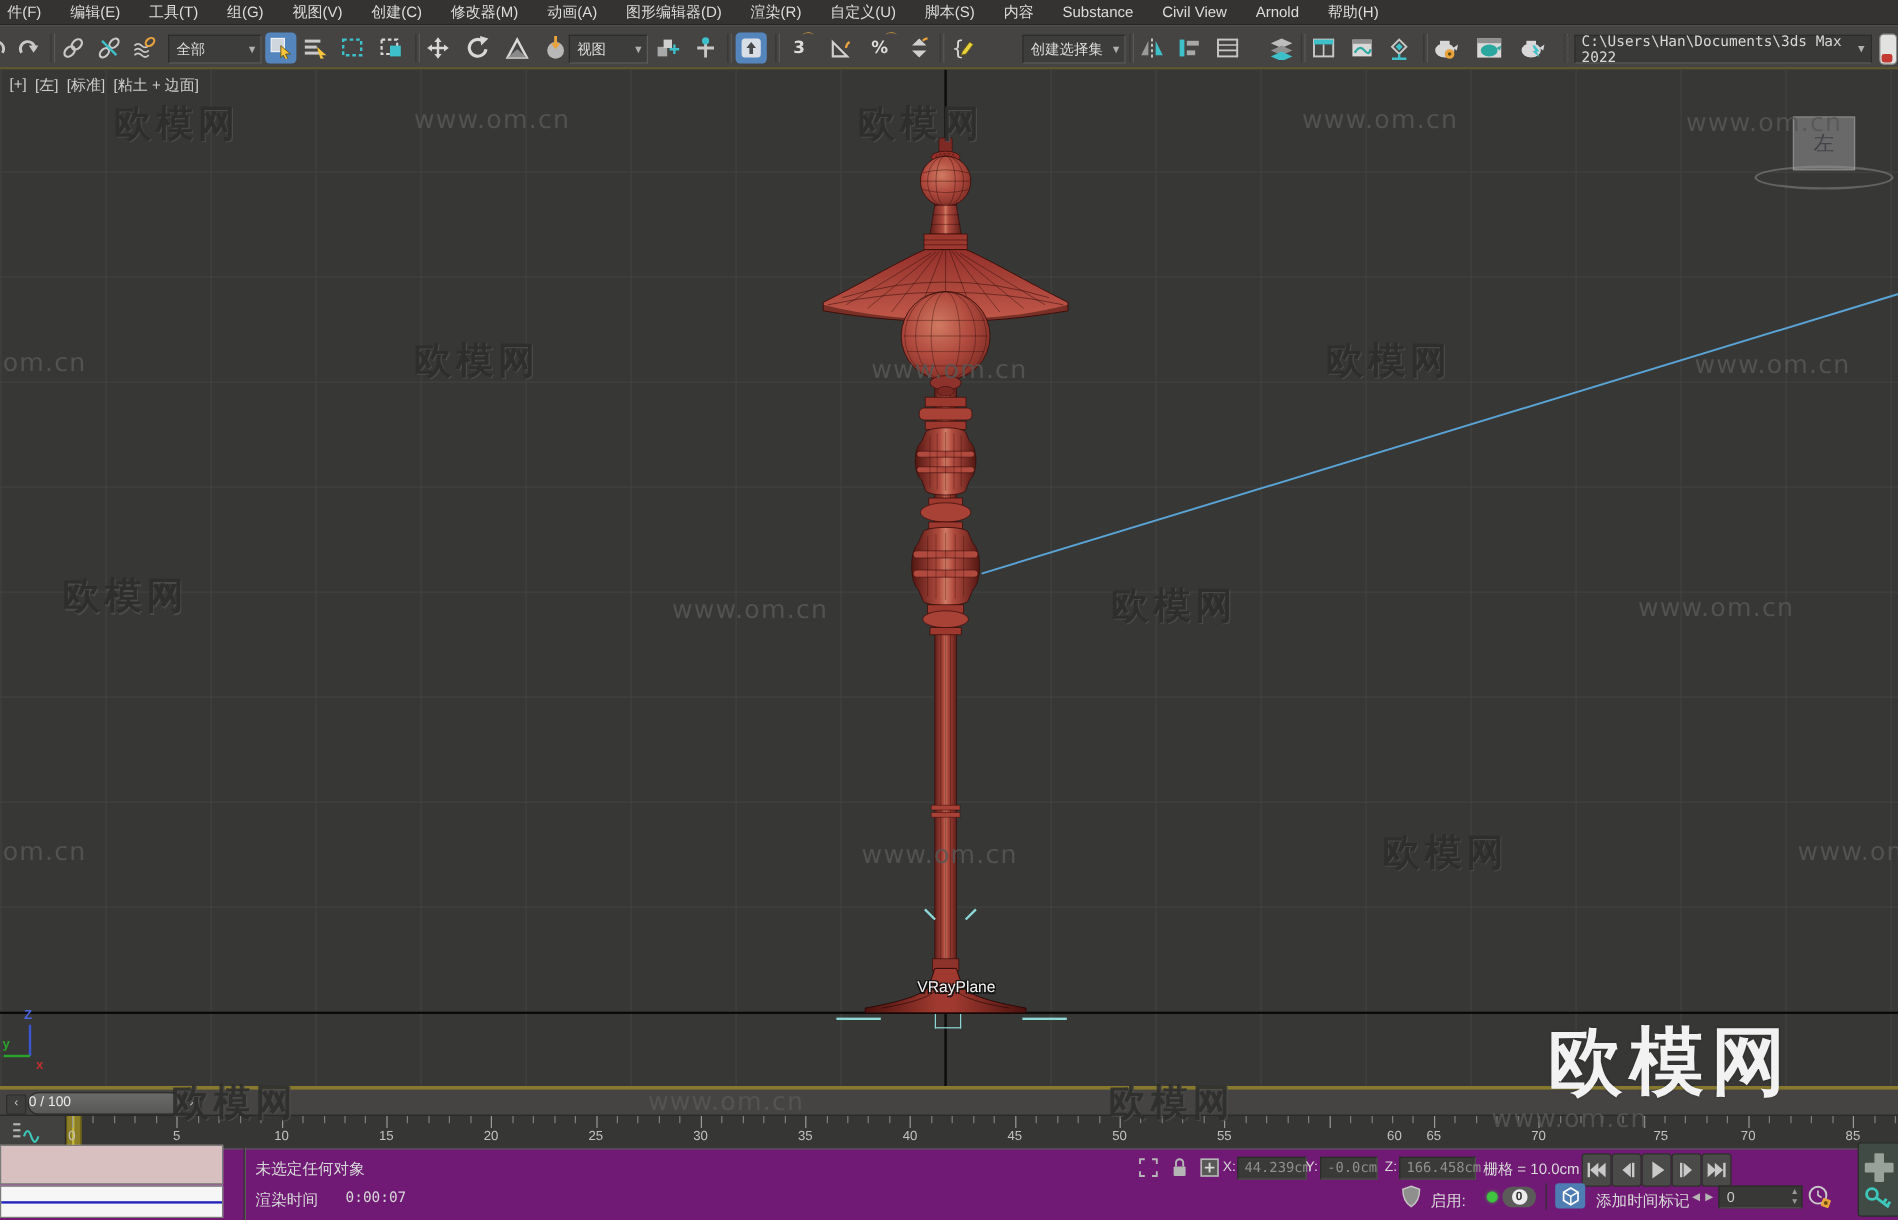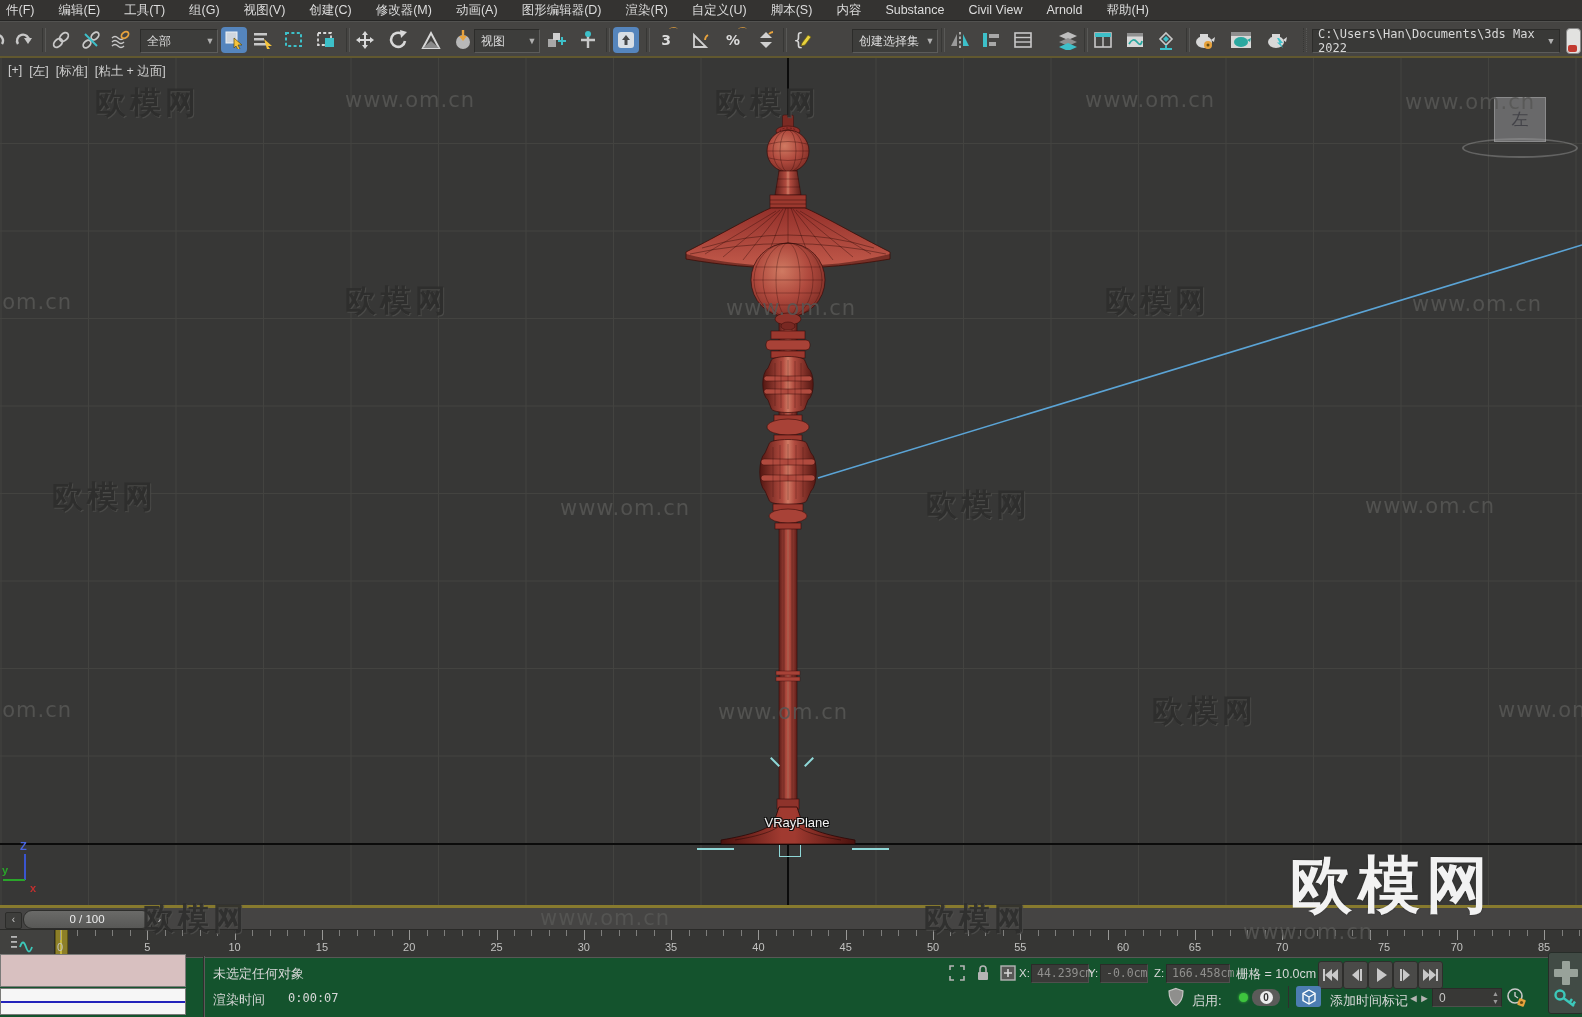--- a/index.html
+++ b/index.html
@@ -38,29 +38,29 @@
   
   #wmlayer{position:absolute;left:0;top:0;width:1582px;height:1017px;pointer-events:none;overflow:hidden;z-index:60;}
   .wm{position:absolute;white-space:nowrap;font-family:"DejaVu Sans",sans-serif;}
   .wm-dark{color:#2e2e2d;font-size:31px;font-weight:bold;letter-spacing:4px;text-shadow:1px 1px 0 #4d4d4b;opacity:.9;}
   .wm-light{color:#575755;font-size:21px;letter-spacing:1px;opacity:.85;}
   .wm-big{color:#f2f2f2;font-size:62px;font-weight:bold;letter-spacing:6px;text-shadow:0 0 2px rgba(0,0,0,.35);}
   
   #bottom{position:absolute;left:0;top:905px;width:1582px;height:112px;background:#454443;}
   #sliderrow{position:absolute;left:0;top:0;width:1582px;height:24px;background:#454443;border-top:3px solid #877a2e;box-sizing:border-box;}
   .sbtn{position:absolute;top:4px;width:15px;height:15px;background:#3e3e3c;border:1px solid #2c2c2a;border-radius:2px;color:#cccccc;font-size:10px;line-height:13px;text-align:center;}
-  #strack{position:absolute;left:23px;top:2px;width:126px;height:17px;background:linear-gradient(#6a6a68,#585856);border:1px solid #2d2d2b;border-radius:9px;color:#ededed;font-size:11.5px;text-align:center;line-height:17px;}
+  #strack{position:absolute;left:23px;top:2px;width:126px;height:17px;background:linear-gradient(#6a6a68,#585856);border:1px solid #2d2d2b;border-radius:9px;color:#ededed;font-size:11.5px;line-height:17px;}
   #rulerrow{position:absolute;left:0;top:24px;width:1582px;height:28px;background:#363634;border-top:1px solid #2a2a28;box-sizing:border-box;}
   #rulercorner{position:absolute;left:0;top:0;width:54px;height:28px;background:#41413f;border-right:1px solid #2a2a28;}
   .tick{position:absolute;top:0;width:1px;height:6px;background:#7e7e7c;}
   .tickM{height:10px;background:#999997;}
   .tlabel{position:absolute;top:11px;transform:translateX(-50%);color:#c2c2c0;font-size:11px;}
   #playhead{position:absolute;left:55px;top:0;width:11px;height:28px;background:#8c7f28;border-left:1px solid #5f5614;border-right:1px solid #5f5614;}
   #playhead i{position:absolute;left:4px;top:0;width:2px;height:28px;background:#c4b63c;}
-  #statusrow{position:absolute;left:0;top:52px;width:1582px;height:60px;background:#14532d;border-top:1px solid #585856;box-sizing:border-box;}
+  #statusrow{position:absolute;left:0;top:52px;width:1582px;height:60px;background:#701a75;border-top:1px solid #585856;box-sizing:border-box;}
   .sbox{position:absolute;box-sizing:border-box;}
   #listener-pink{left:0;top:-4px;width:186px;height:33px;background:#d8c0c0;border:1px solid #7a7a78;}
   #listener-white{left:0;top:30px;width:186px;height:27px;background:#f6f6f6;border:1px solid #7a7a78;}
   #listener-white i{position:absolute;left:0;top:12px;width:100%;height:2px;background:#2323bb;}
   .groove{position:absolute;top:-2px;height:62px;width:1px;background:#2f2f2d;}
   .groove+.groove{background:#5b5b59;}
   .stext{position:absolute;color:#d8d8d8;font-size:13px;white-space:nowrap;}
   .xyzlab{position:absolute;color:#d8d8d8;font-size:11.5px;top:9px;}
   .xyzfield{position:absolute;top:6px;height:17px;background:#3a3a38;border:1px solid #2b2b29;border-bottom-color:#4f4f4d;border-right-color:#4f4f4d;color:#8f8f8d;font-size:11.5px;line-height:17px;padding:0 5px;box-sizing:content-box;font-family:"DejaVu Sans Mono",monospace;}
   .pbtn{position:absolute;top:3px;width:23px;height:26px;background:#4a4a48;border:1px solid #2e2e2c;border-radius:3px;display:flex;align-items:center;justify-content:center;}
@@ -541,21 +541,21 @@
         <div class="tick" style="left: 967.92px;"></div>
         <div class="tick" style="left: 985.38px;"></div>
         <div class="tick" style="left: 1002.84px;"></div>
         <div class="tick tickM" style="left: 1020.3px;"></div>
         <div class="tlabel" style="left: 1020.3px;">55</div>
         <div class="tick" style="left: 1037.76px;"></div>
         <div class="tick" style="left: 1055.22px;"></div>
         <div class="tick" style="left: 1072.68px;"></div>
         <div class="tick" style="left: 1090.14px;"></div>
         <div class="tick tickM" style="left: 1107.6px;"></div>
-        <div class="tlabel" style="left: 1123px;">60</div>
+        <div class="tlabel" style="left: 1162px;">60</div>
         <div class="tick" style="left: 1125.06px;"></div>
         <div class="tick" style="left: 1142.52px;"></div>
         <div class="tick" style="left: 1159.98px;"></div>
         <div class="tick" style="left: 1177.44px;"></div>
         <div class="tick tickM" style="left: 1194.9px;"></div>
         <div class="tlabel" style="left: 1194.9px;">65</div>
         <div class="tick" style="left: 1212.36px;"></div>
         <div class="tick" style="left: 1229.82px;"></div>
         <div class="tick" style="left: 1247.28px;"></div>
         <div class="tick" style="left: 1264.74px;"></div>

